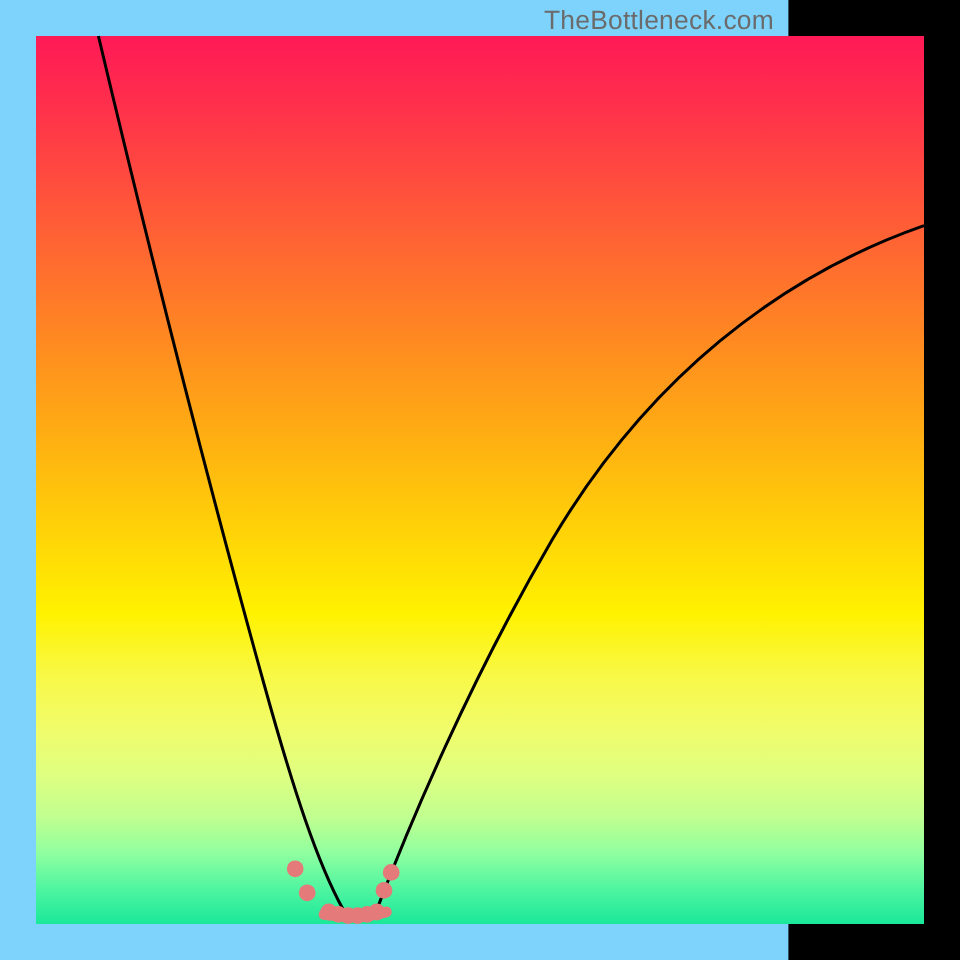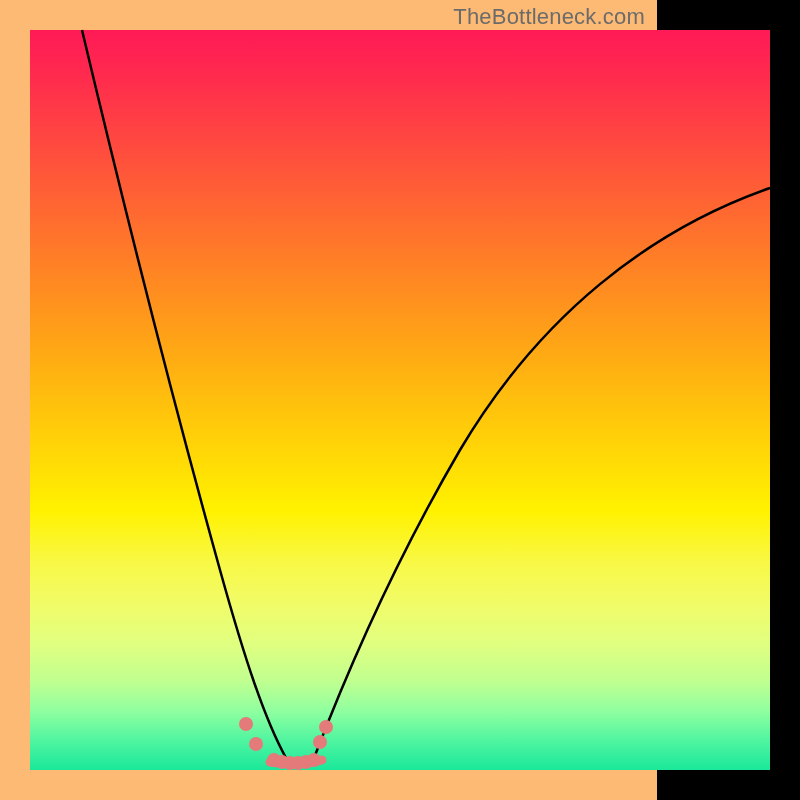--- a/index.html
+++ b/index.html
@@ -10,21 +10,21 @@
     background: #000;
     overflow: hidden;
     font-family: Arial, Helvetica, sans-serif;
   }
   .frame {
     position: absolute;
     left: 0;
     top: 0;
     width: 657px;
     height: 800px;
-    background: #fdba74;
+    background: #7dd3fc;
   }
   .plot {
     position: absolute;
     left: 30px;
     top: 30px;
     width: 740px;
     height: 740px;
     
     background: linear-gradient(to bottom,
       #ff1a56 0%,

